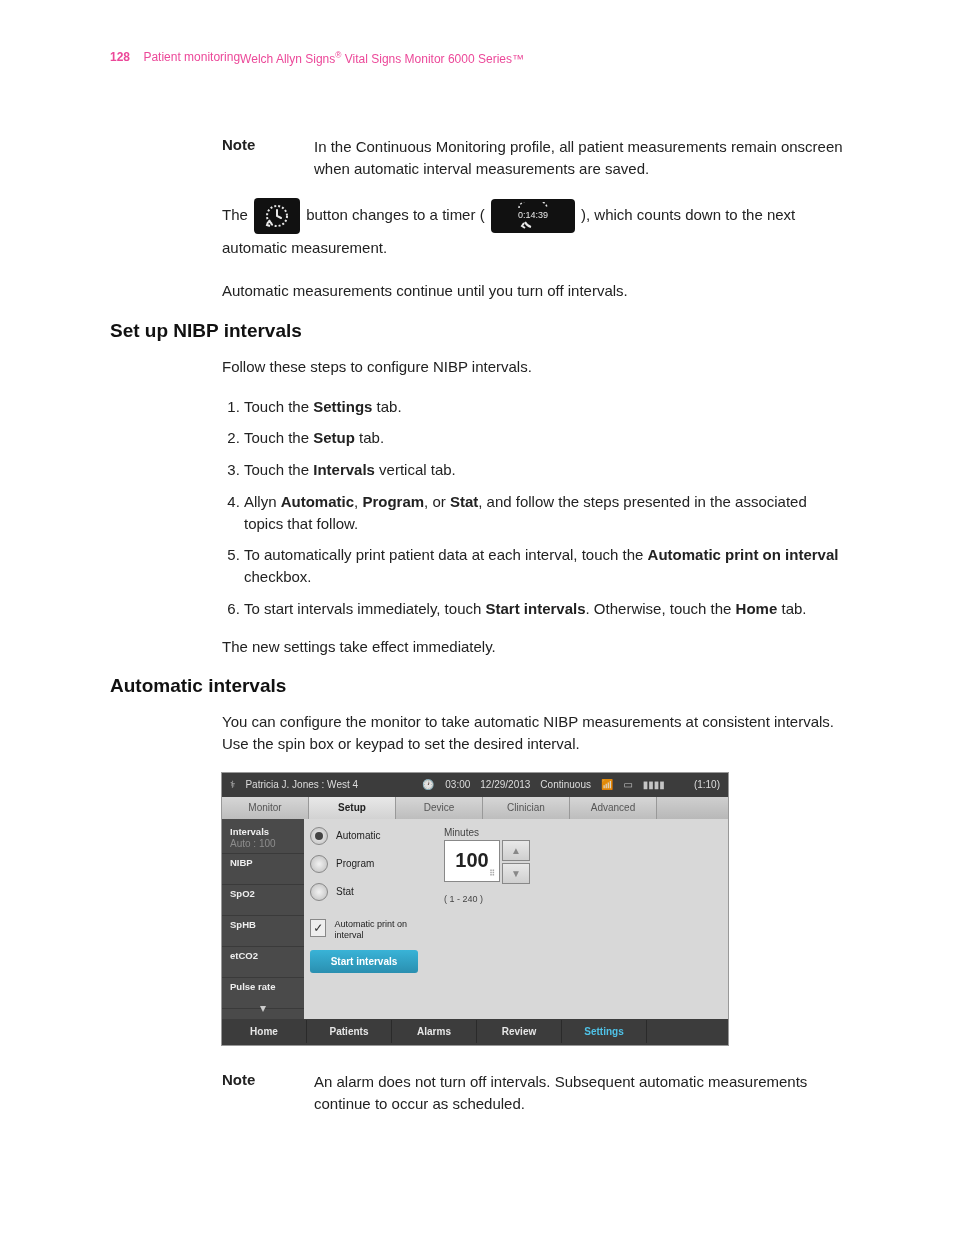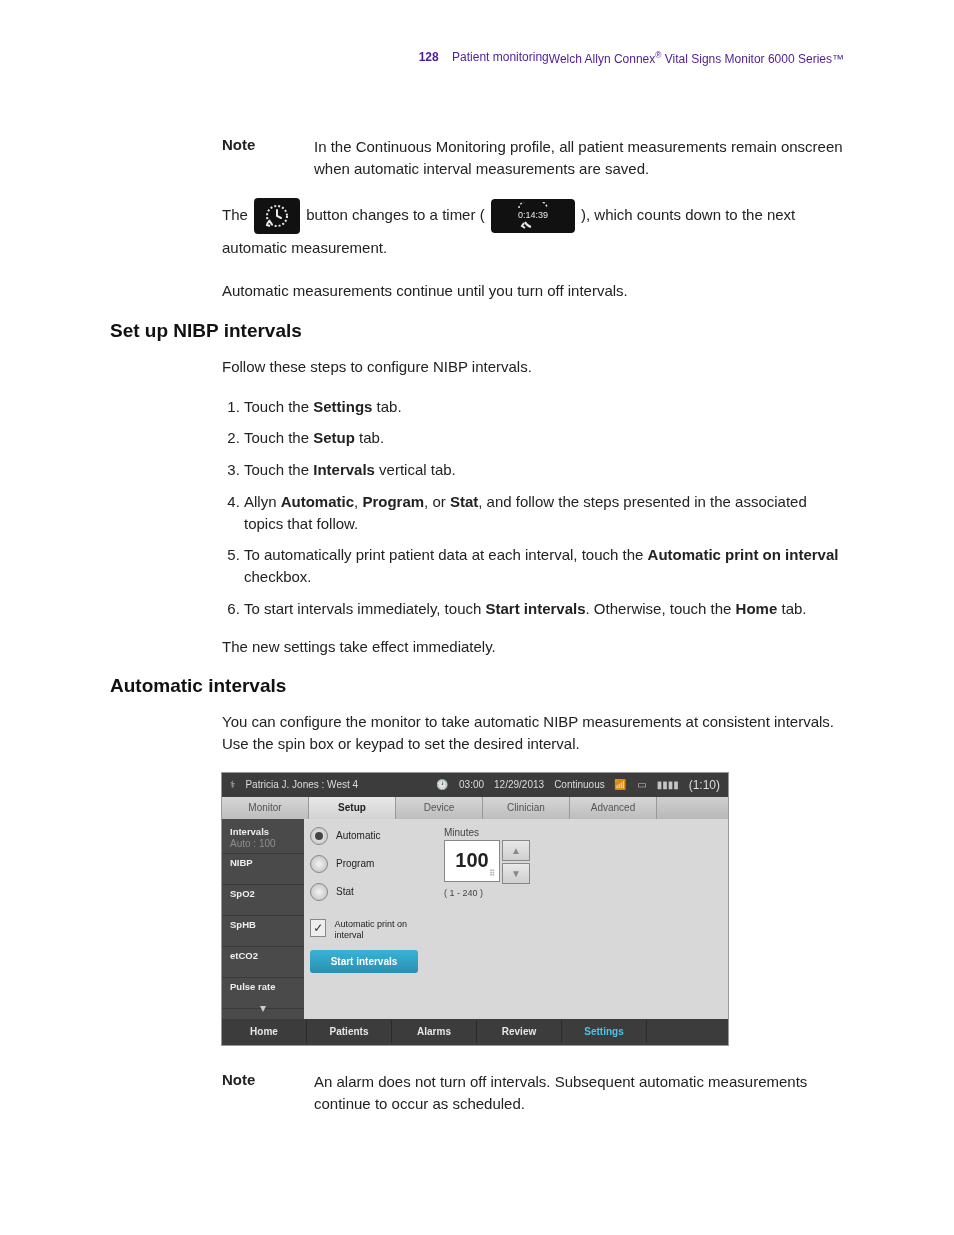--- a/index.html
+++ b/index.html
@@ -11,23 +11,23 @@
     background: #fff;
     width: 954px;
   }
   .page {
     padding: 50px 110px 60px 110px;
     box-sizing: border-box;
     width: 954px;
   }
   .hdr {
     display: flex;
-    justify-content: flex-end;
+    justify-content: flex-start;
     font-size: 12px;
-    color: #4c1d95;
+    color: #ec4899;
     border-bottom: 0;
     margin-bottom: 70px;
   }
   .hdr .pn { font-weight: bold; margin-right: 10px; }
   .content { margin-left: 112px; }
   .content p { margin: 0 0 18px 0; line-height: 1.45; }
   .noterow { display: flex; }
   .noterow .nlabel { font-weight: bold; min-width: 92px; }
   .noterow .ntext { flex: 1; line-height: 1.45; }
   .inline-line { margin: 0 0 18px 0; line-height: 1.9; }
@@ -139,41 +139,41 @@
     font-size:20px;font-weight:bold;color:#222;position:relative;
   }
   .spin-val .grid{position:absolute;bottom:3px;right:4px;font-size:8px;color:#aaa;}
   .spin-arrows{display:flex;flex-direction:column;margin-left:2px;}
   .sp-a{
     width:26px;height:19px;border:1px solid #888;
     background:linear-gradient(#e8e8e8,#cfcfcf);
     display:flex;align-items:center;justify-content:center;font-size:10px;color:#888;
   }
   .sp-a + .sp-a{margin-top:2px;}
-  .spin-range{font-size:9px;color:#444;margin-top:4px;}
+  .spin-range{font-size:9px;color:#444;margin-top:10px;}
   .dev-bottom{
     background:#3c3c3c;height:26px;display:flex;align-items:center;
     color:#e6e6e6;font-size:10px;
   }
   .bt{flex:0 0 84px;text-align:center;padding:6px 0;border-right:1px solid #2a2a2a;font-weight:bold;}
   .bt.active{color:#4fc3e8;}
   sup{font-size:.7em;}
 </style>
 </head>
 <body>
 
 <div class="page">
 
   <div class="hdr">
     <div>
       <span class="pn">128</span>
       <span>Patient monitoring</span>
     </div>
     <div>
-      <span>Welch Allyn Connex</span><sup>®</sup><span> Vital Signs Monitor 6000 Series™</span>
+      <span>Welch Allyn Signs</span><sup>®</sup><span> Vital Signs Monitor 6000 Series™</span>
     </div>
   </div>
 
   <div class="content">
 
     <div class="noterow" style="margin-bottom:18px;">
       <div class="nlabel">Note</div>
       <div class="ntext">In the Continuous Monitoring profile, all patient measurements remain onscreen when automatic interval measurements are saved.</div>
     </div>
 
@@ -226,21 +226,21 @@
         <span class="ico">⚕</span>
         <span>Patricia J. Jones : West 4</span>
         <span class="spacer"></span>
         <span class="ico">🕐</span>
         <span>03:00</span>
         <span>12/29/2013</span>
         <span>Continuous</span>
         <span class="ico">📶</span>
         <span class="ico">▭</span>
         <span class="ico">▮▮▮▮</span>
-        <span style="font-size:12px;">(1:10)</span>
+        <span style="font-size:10px;margin-left:19px;">(1:10)</span>
       </div>
       <div class="dev-tabs">
         <div class="t">Monitor</div>
         <div class="t active">Setup</div>
         <div class="t">Device</div>
         <div class="t">Clinician</div>
         <div class="t">Advanced</div>
         <div style="flex:1;background:linear-gradient(#cfcfcf,#b8b8b8);"></div>
       </div>
       <div class="dev-body">

